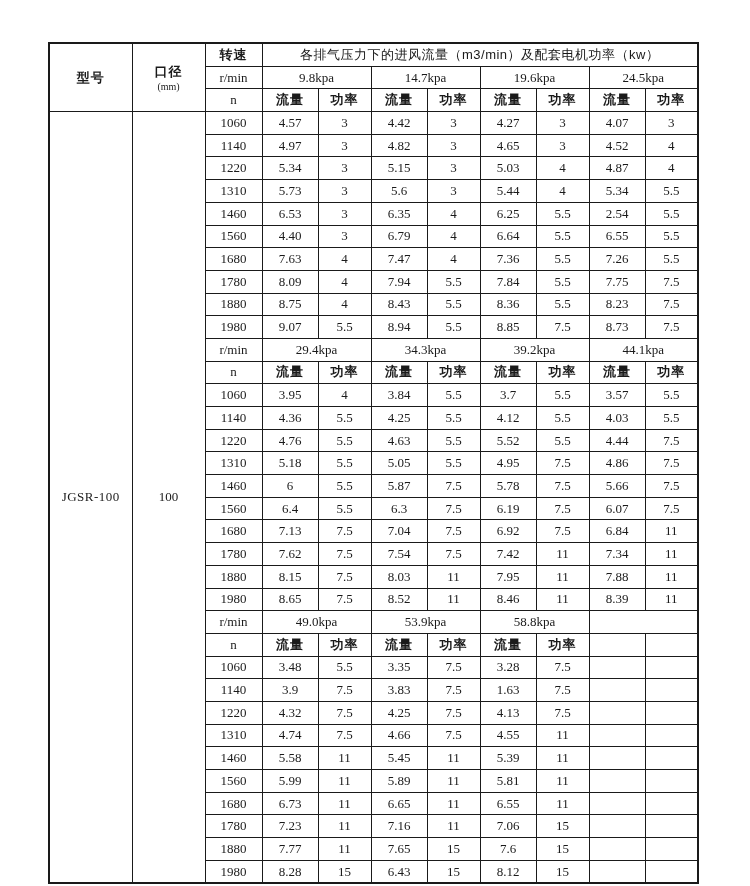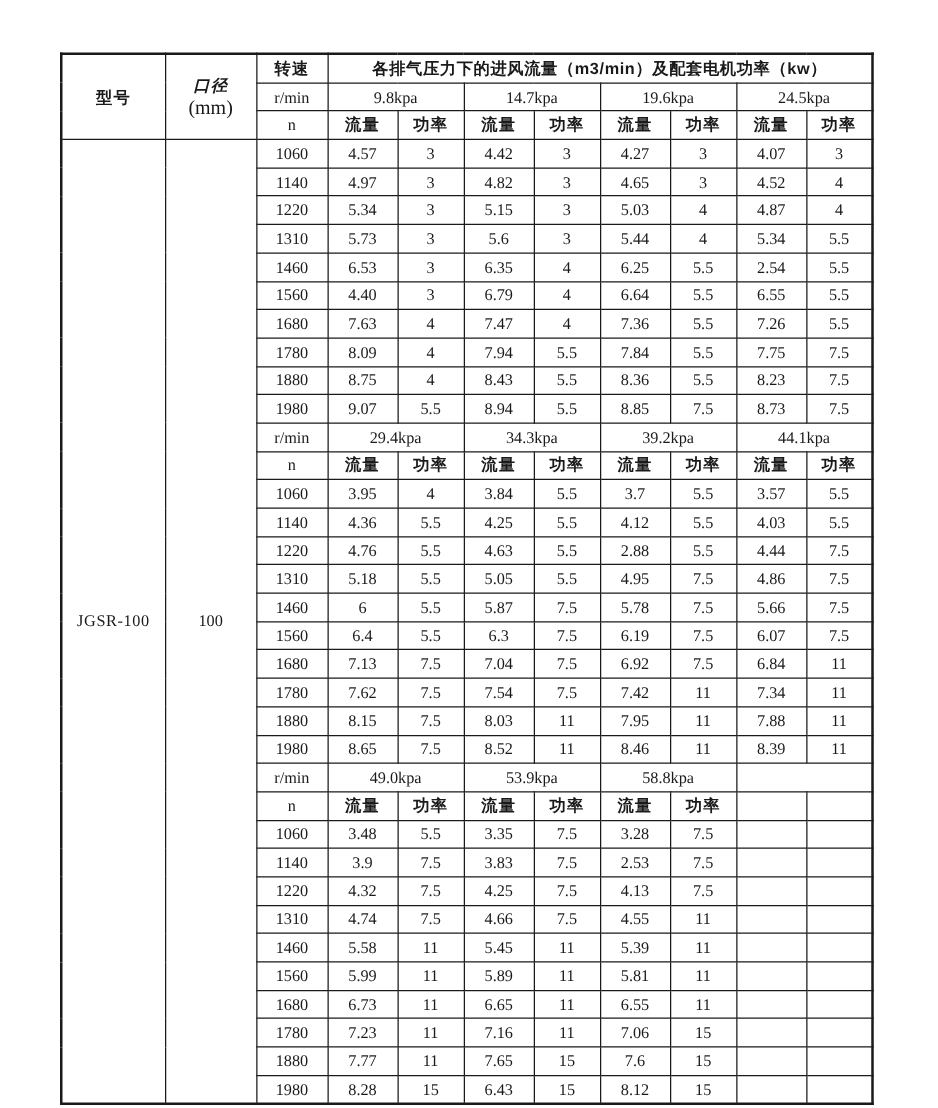--- a/index.html
+++ b/index.html
@@ -38,37 +38,37 @@
   }
   td.cn {
     font-family: "Liberation Sans", "DejaVu Sans", sans-serif;
     font-weight: bold;
     font-size: 14px;
     letter-spacing: 1px;
     margin-top: 44px;
   }
   td.title-cell {
     font-family: "Liberation Sans", "DejaVu Sans", sans-serif;
-    font-weight: bold;
+    font-weight: normal;
     font-size: 15px;
     letter-spacing: 0.5px;
   }
   td.model-header {
     font-family: "Liberation Sans", "DejaVu Sans", sans-serif;
     font-weight: bold;
     font-size: 14px;
   }
   .diam-unit {
     display: block;
     font-family: "Liberation Serif", "DejaVu Serif", serif;
     font-weight: normal;
-    font-size: 16px;
+    font-size: 10px;
     letter-spacing: 0;
   }
-  .diam-label { display: block; font-style: italic; }
+  .diam-label { display: block; }
   td.num, td.kpa {
     font-size: 13.5px;
   }
   td.model-value {
     font-size: 14px;
     letter-spacing: 0.5px;
   }
 </style>
 </head>
 <body>
@@ -268,21 +268,21 @@
           <td class="num">5.5</td>
           <td class="num">4.03</td>
           <td class="num">5.5</td>
         </tr>
         <tr>
           <td class="num">1220</td>
           <td class="num">4.76</td>
           <td class="num">5.5</td>
           <td class="num">4.63</td>
           <td class="num">5.5</td>
-          <td class="num">2.88</td>
+          <td class="num">5.52</td>
           <td class="num">5.5</td>
           <td class="num">4.44</td>
           <td class="num">7.5</td>
         </tr>
         <tr>
           <td class="num">1310</td>
           <td class="num">5.18</td>
           <td class="num">5.5</td>
           <td class="num">5.05</td>
           <td class="num">5.5</td>
@@ -385,21 +385,21 @@
           <td class="num">7.5</td>
           <td class="num"></td>
           <td class="num"></td>
         </tr>
         <tr>
           <td class="num">1140</td>
           <td class="num">3.9</td>
           <td class="num">7.5</td>
           <td class="num">3.83</td>
           <td class="num">7.5</td>
-          <td class="num">2.53</td>
+          <td class="num">1.63</td>
           <td class="num">7.5</td>
           <td class="num"></td>
           <td class="num"></td>
         </tr>
         <tr>
           <td class="num">1220</td>
           <td class="num">4.32</td>
           <td class="num">7.5</td>
           <td class="num">4.25</td>
           <td class="num">7.5</td>

